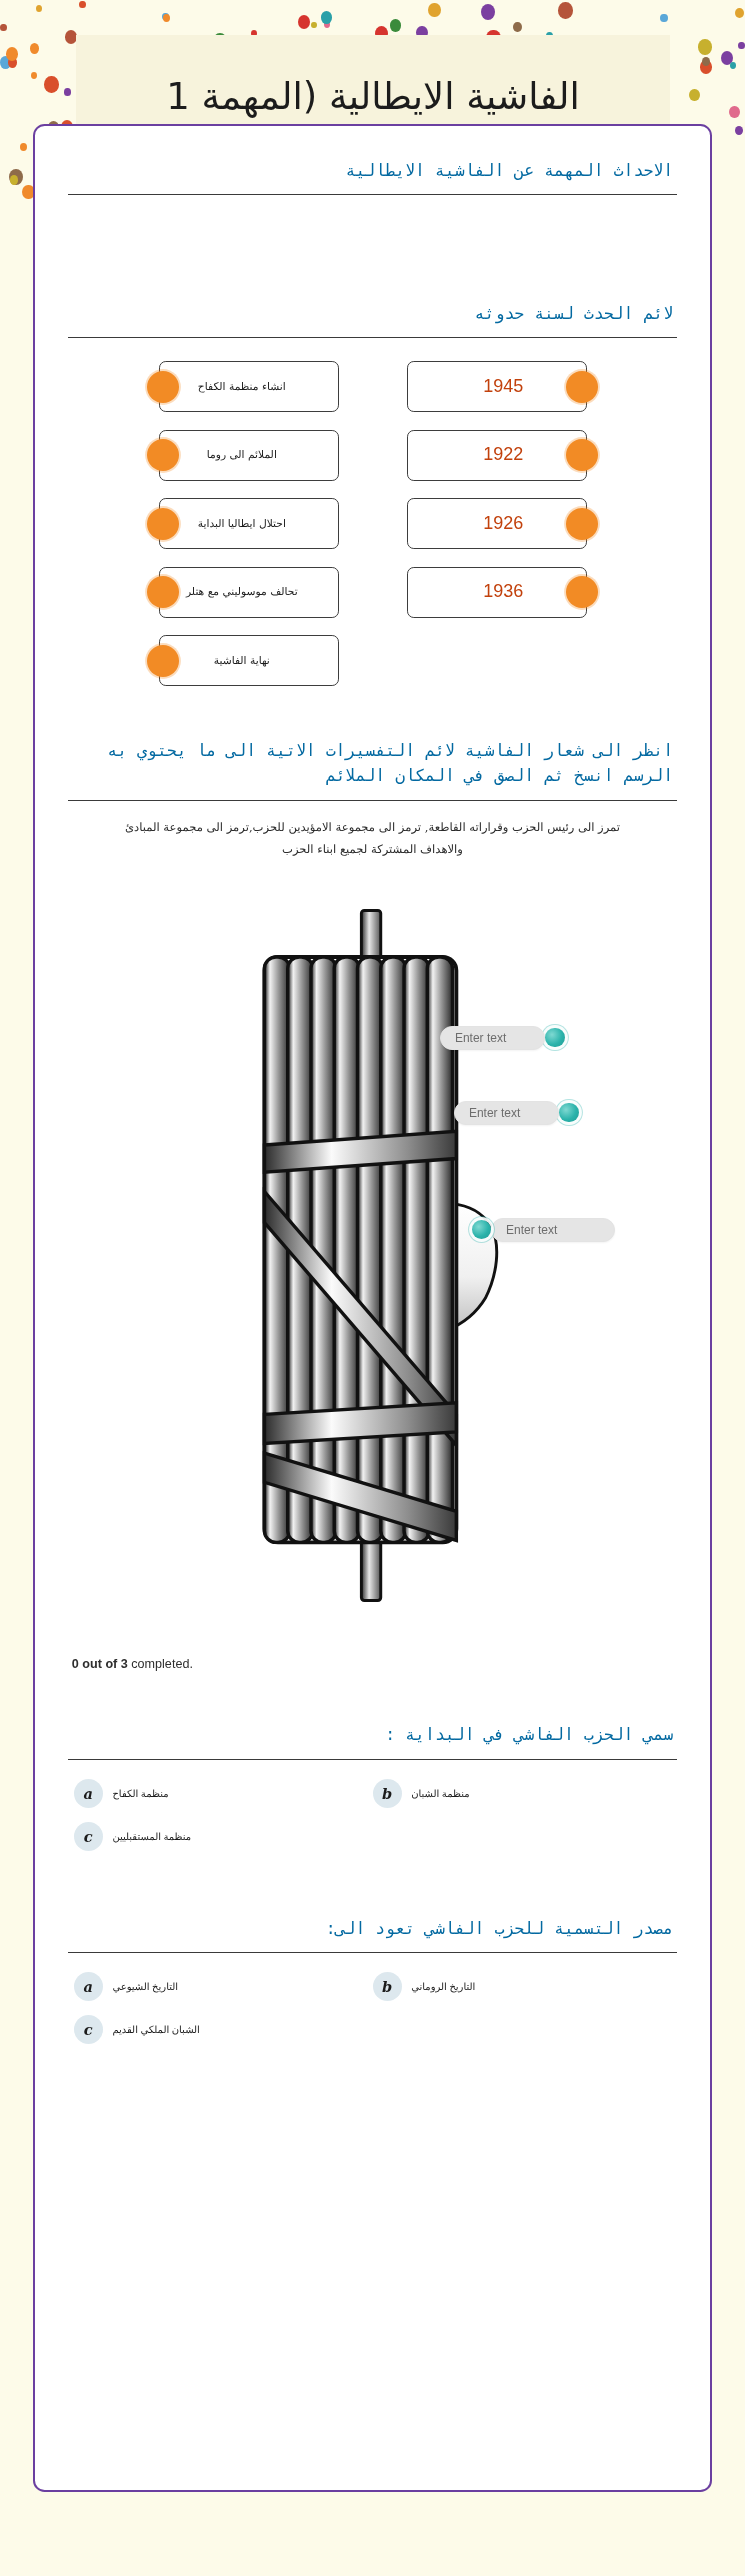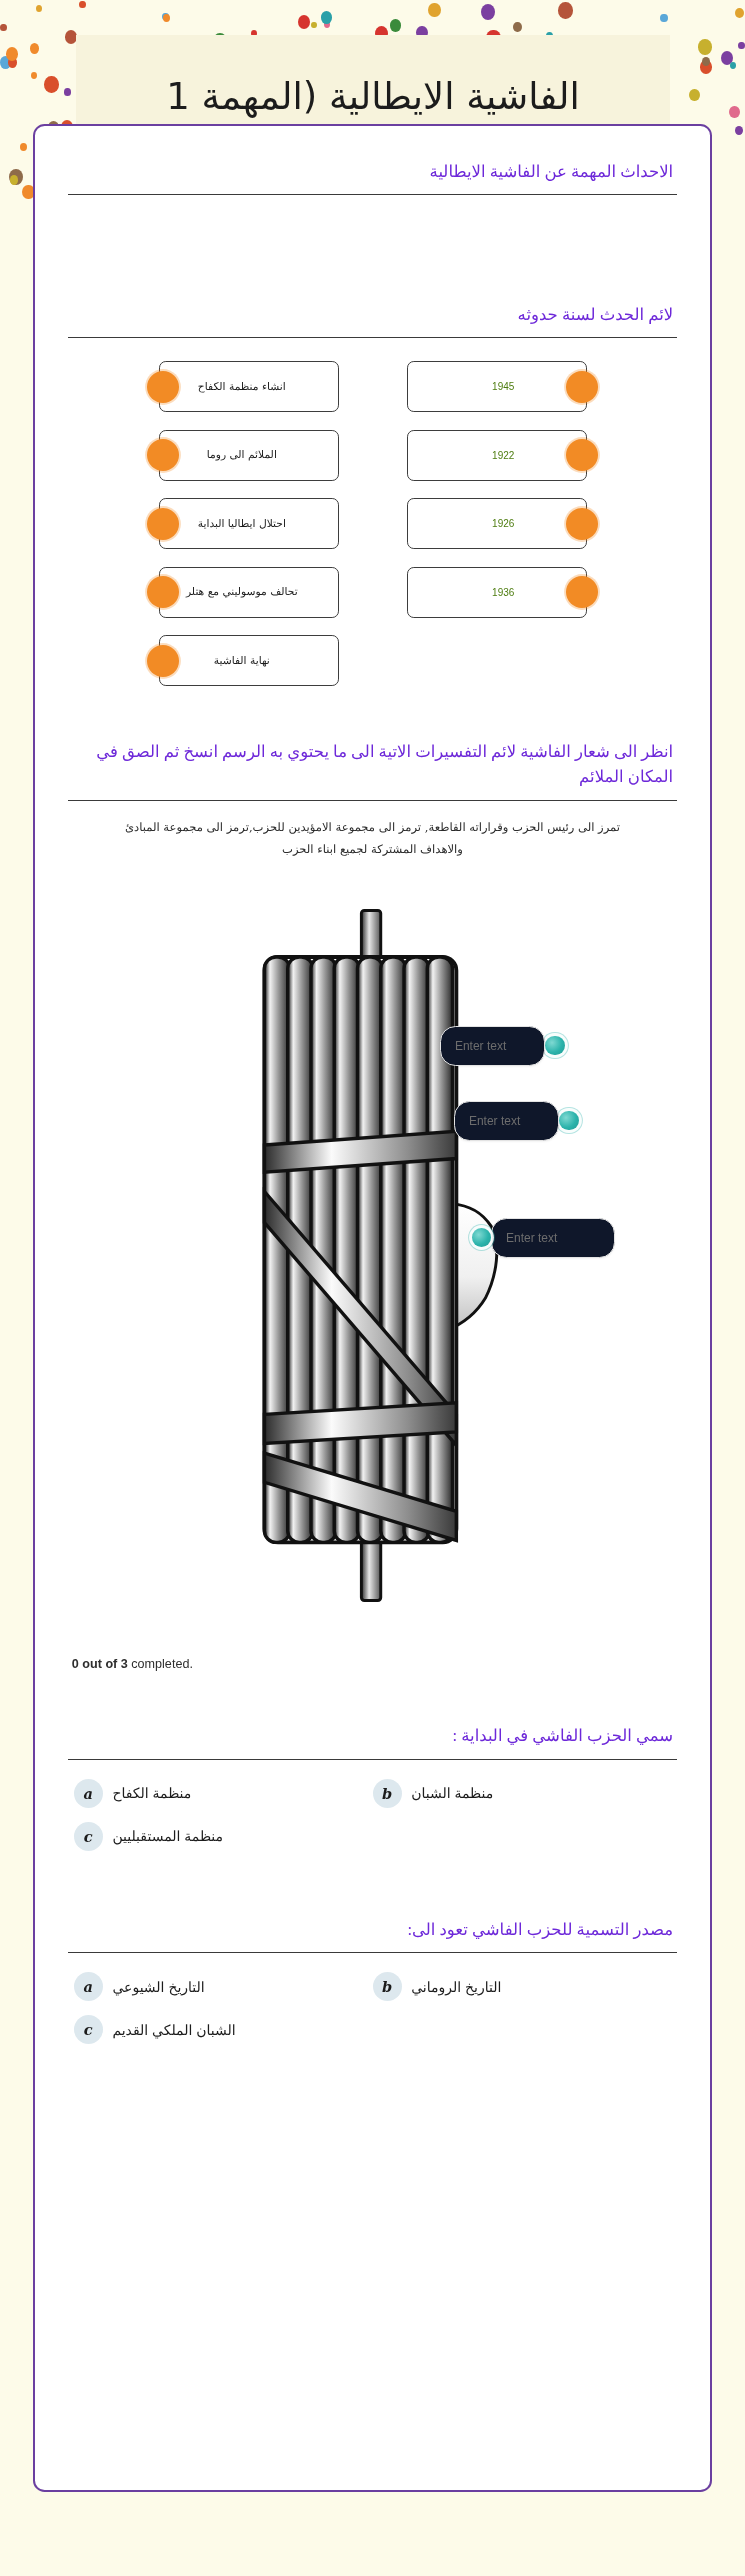--- a/index.html
+++ b/index.html
@@ -55,23 +55,23 @@
     border-radius: 11.6px;
     min-height: 2368px;
     padding: 33px 29px 39px 29px;
     z-index: 5;
   }
 
   .section { margin-bottom: 9.7px; }
   .q-title {
     direction: rtl;
     text-align: right;
-    font-family: Liberation Serif, serif;
+    font-family: Liberation Mono, monospace;
     font-size: 16.5px;
-    color: #6d28d9;
+    color: #0369a1;
     padding: 0 7.8px 9.7px 7.8px;
     line-height: 1.55;
   }
   .rule {
     height: 1px;
     background: #3a3a3a;
     margin: 0 3.9px 13.6px 3.9px;
   }
   .sub-note {
     direction: rtl;
@@ -109,22 +109,22 @@
     font-size: 10.7px;
     color: #1c1c1c;
     direction: rtl;
     padding: 0 27px 0 13.6px;
     text-align: center;
     line-height: 1.3;
   }
   .match-col.right .match-box {
     padding: 0 13.6px 0 27px;
     font-family: "Liberation Sans", sans-serif;
-    font-size: 10px;
-    color: #4d7c0f;
+    font-size: 18px;
+    color: #c2410c;
   }
   .knob {
     position: absolute;
     width: 32px; height: 32px;
     border-radius: 50%;
     background: #f28b25;
     box-shadow: 0 0 0 1.9px rgba(242,139,37,.30);
     top: 9.7px;
     z-index: 3;
   }
@@ -148,24 +148,24 @@
     z-index: 9;
   }
   .hot .pin {
     width: 19.4px; height: 19.4px;
     border-radius: 50%;
     background: radial-gradient(circle at 35% 35%, #7fd9d2 0%, #2bb3ab 55%, #1f9a93 100%);
     box-shadow: 0 0 0 2.9px rgba(255,255,255,.9), 0 0 0 3.9px rgba(43,179,171,.35);
     flex: none;
   }
   .hot .field {
-    background: #0f172a;
+    background: #e5e5e5;
     border: 1px solid #e3e3e3;
     border-radius: 15.5px;
-    height: 40px;
+    height: 24px;
     min-width: 105px;
     display: flex;
     align-items: center;
     padding: 0 13.6px;
     font-family: "Liberation Sans", sans-serif;
     font-size: 12px;
     color: #6d6d6d;
     direction: ltr;
     box-shadow: 0 1px 1.9px rgba(0,0,0,.05);
   }
@@ -210,22 +210,22 @@
     display: flex;
     align-items: center;
     justify-content: center;
     font-family: "DejaVu Serif", serif;
     font-style: italic;
     font-size: 14.6px;
     font-weight: 700;
     flex: none;
   }
   .mc-label {
-    font-family: Liberation Sans, sans-serif;
-    font-size: 14px;
+    font-family: Liberation Serif, serif;
+    font-size: 10px;
     color: #1c1c1c;
     direction: rtl;
   }
 </style>
 </head>
 <body>
 
 <div class="hero">
   <div id="confetti">
       <div class="dot" style="width: 11px; height: 12.7px; left: 221px; top: 108px; background: rgb(199, 176, 46);"></div>

